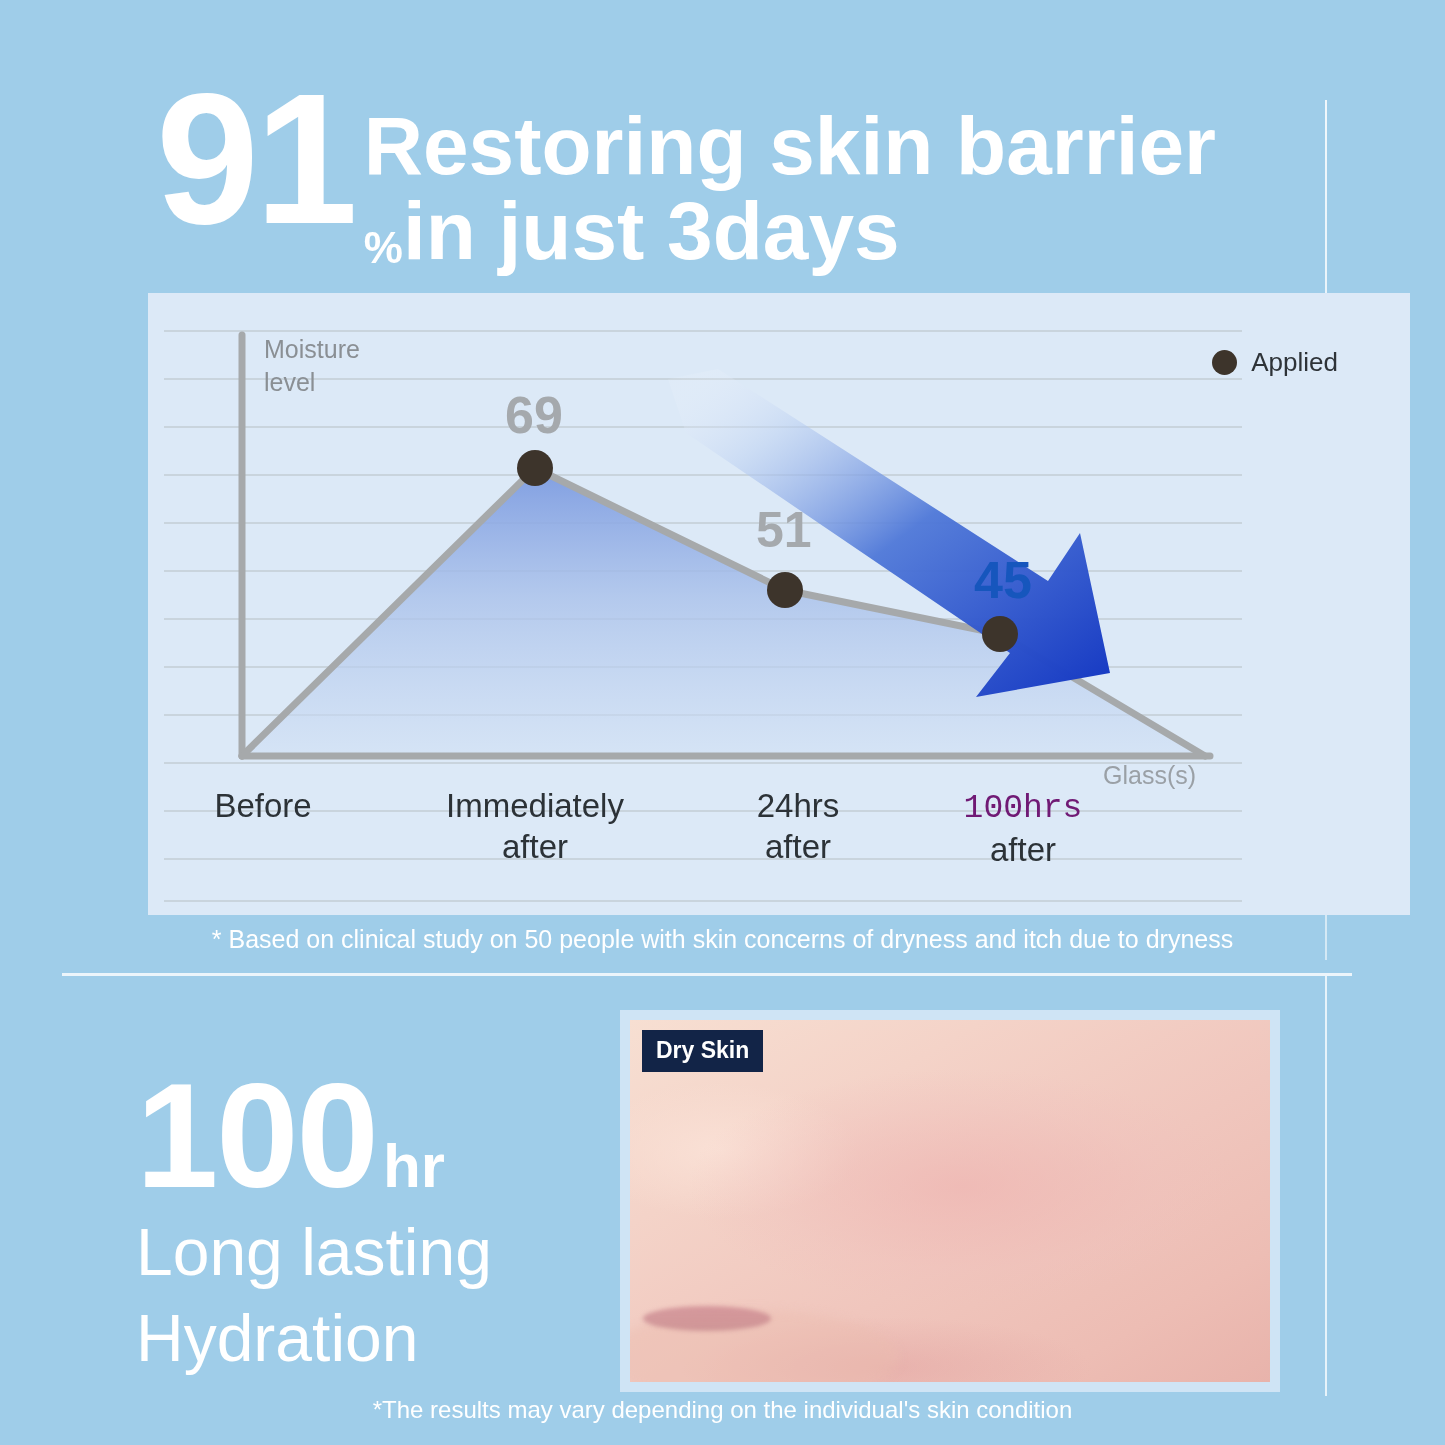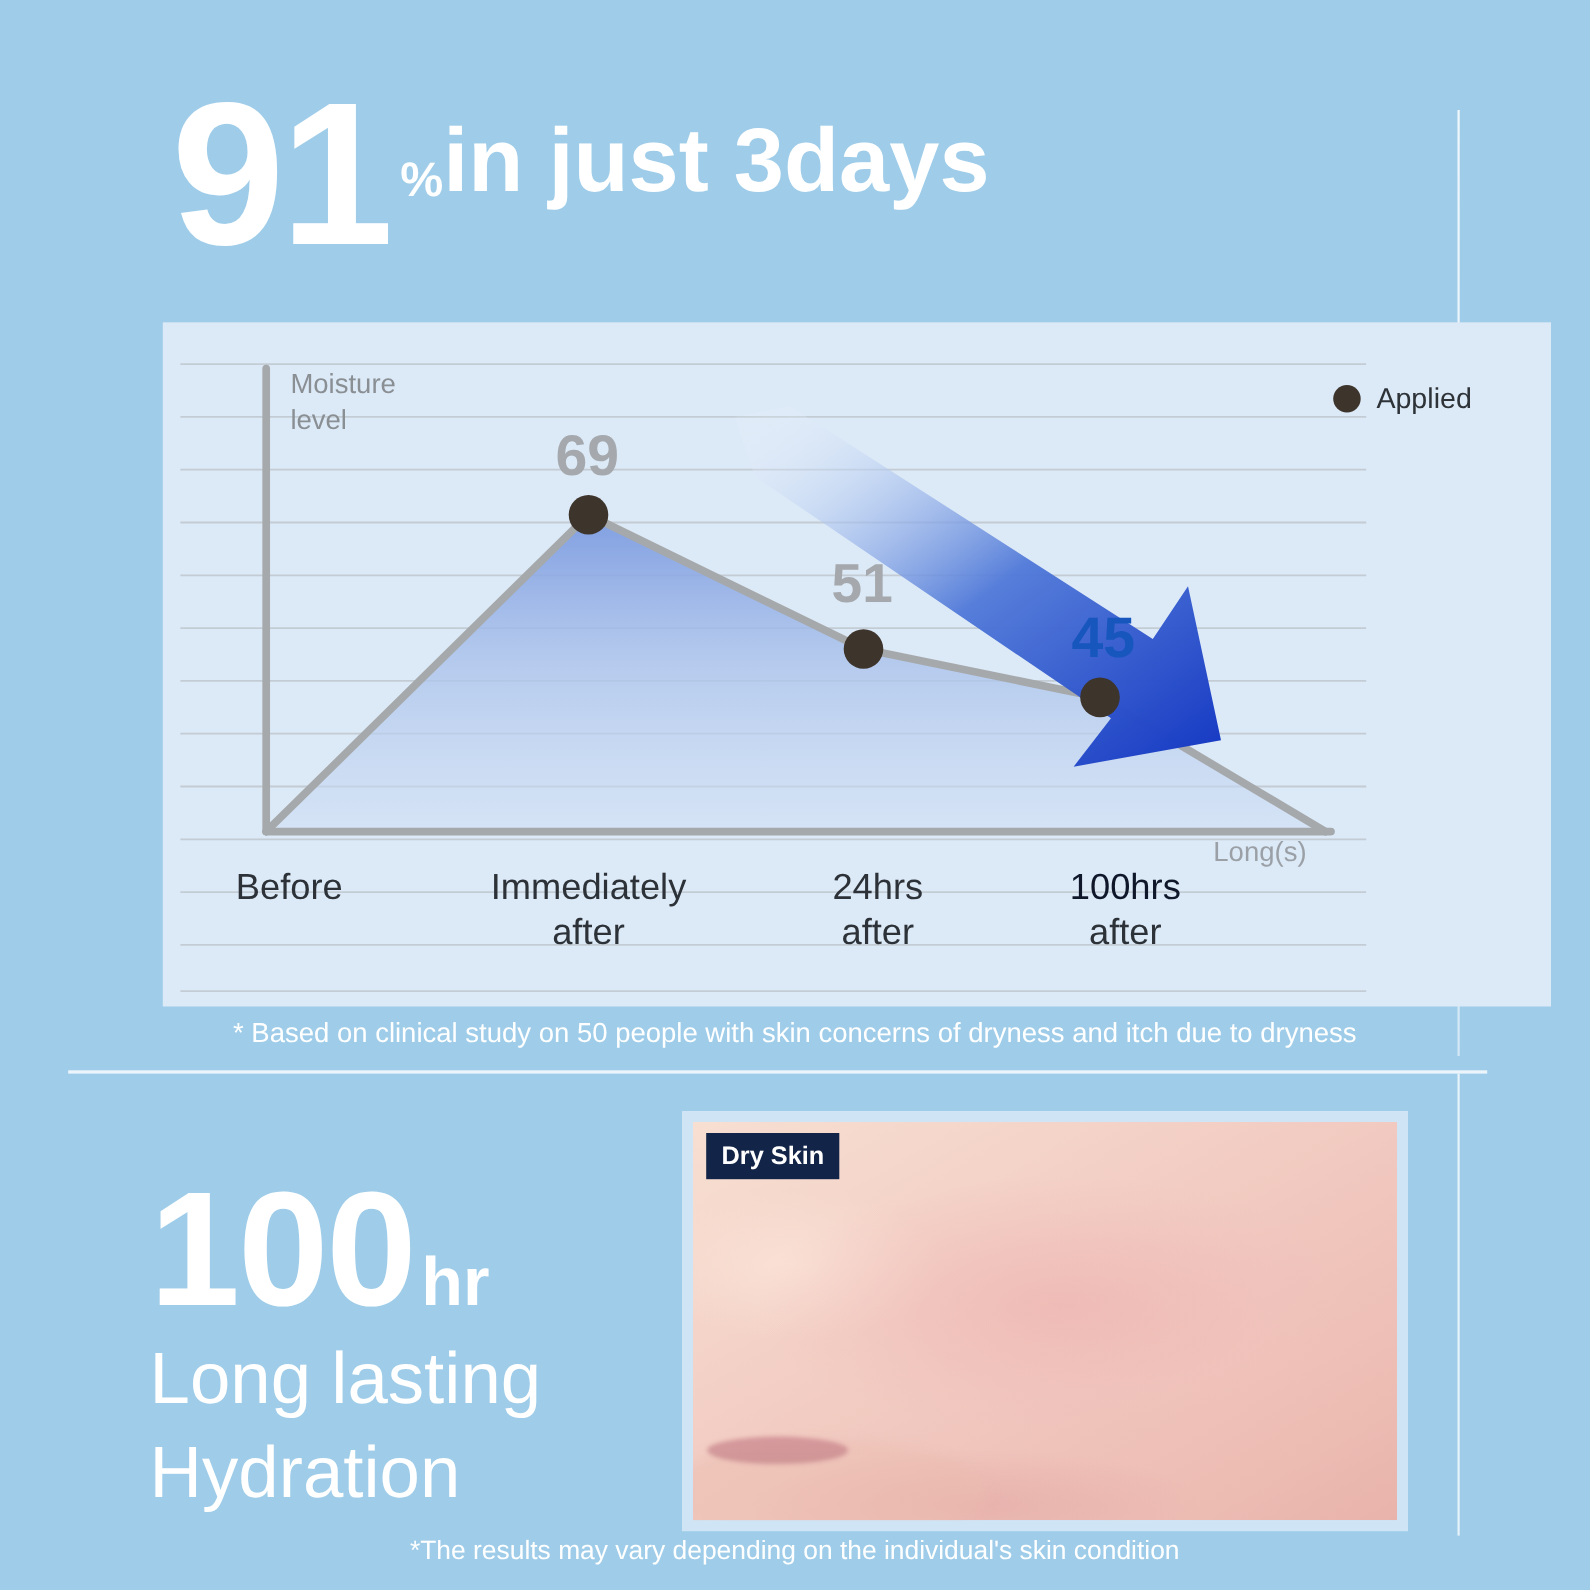--- a/index.html
+++ b/index.html
@@ -73,21 +73,21 @@
     font-size:25px; color:#9aa0a6;
   }
 
   .xlabels { position:absolute; left:0; top:488px; width:1110px; height:110px; }
   .xl { position:absolute; text-align:center; font-size:33px; color:#2c3237; line-height:1.25; }
   .xl .l2 { display:block; }
   .xl-before { left:0; top:4px; width:230px; }
   .xl-imm    { left:262px; top:4px; width:250px; }
   .xl-24     { left:550px; top:4px; width:200px; }
   .xl-100    { left:760px; top:4px; width:230px; }
-  .xl-100 .l1 { color:#0f172a; }
+  .xl-100 .l1 { color:#701a75;font-family:Liberation Mono, monospace; }
 
   
   .footnote1 {
     position:absolute; left:0; top:925px; width:1445px;
     text-align:center; font-size:25px; color:#ffffff;
   }
 
   
   .bl-block { position:absolute; left:136px; top:1068px; color:#fff; }
   .bl-row { display:flex; align-items:baseline; }
@@ -149,20 +149,21 @@
 <body>
 
 <div class="vline-top"></div>
 <div class="hdivider"></div>
 <div class="vline-bottom"></div>
 
 <div class="headline">
   <div class="hl-row">
     <div class="hl-num">91</div>
     <div class="hl-right">
+      <div class="hl-line1">Restoring skin barrier</div>
       <div class="hl-line2"><span class="hl-pct">%</span><span>in just 3days</span></div>
     </div>
   </div>
 </div>
 
 <div class="chart-panel">
 
   <svg class="chart-svg" viewBox="0 0 1110 622" preserveAspectRatio="none">
     <defs>
       <linearGradient id="areaFill" x1="0" y1="0" x2="0" y2="1">
@@ -217,21 +218,21 @@
 
   <div class="legend">
     <span class="legend-dot"></span>
     <span class="legend-label">Applied</span>
   </div>
 
   <div class="dlabel dlabel-69">69</div>
   <div class="dlabel dlabel-51">51</div>
   <div class="dlabel dlabel-45">45</div>
 
-  <div class="hour-label">Long(s)</div>
+  <div class="hour-label">Glass(s)</div>
 
   <div class="xlabels">
     <div class="xl xl-before">
       <span class="l1">Before</span>
     </div>
     <div class="xl xl-imm">
       <span class="l1">Immediately</span>
       <span class="l2">after</span>
     </div>
     <div class="xl xl-24">

